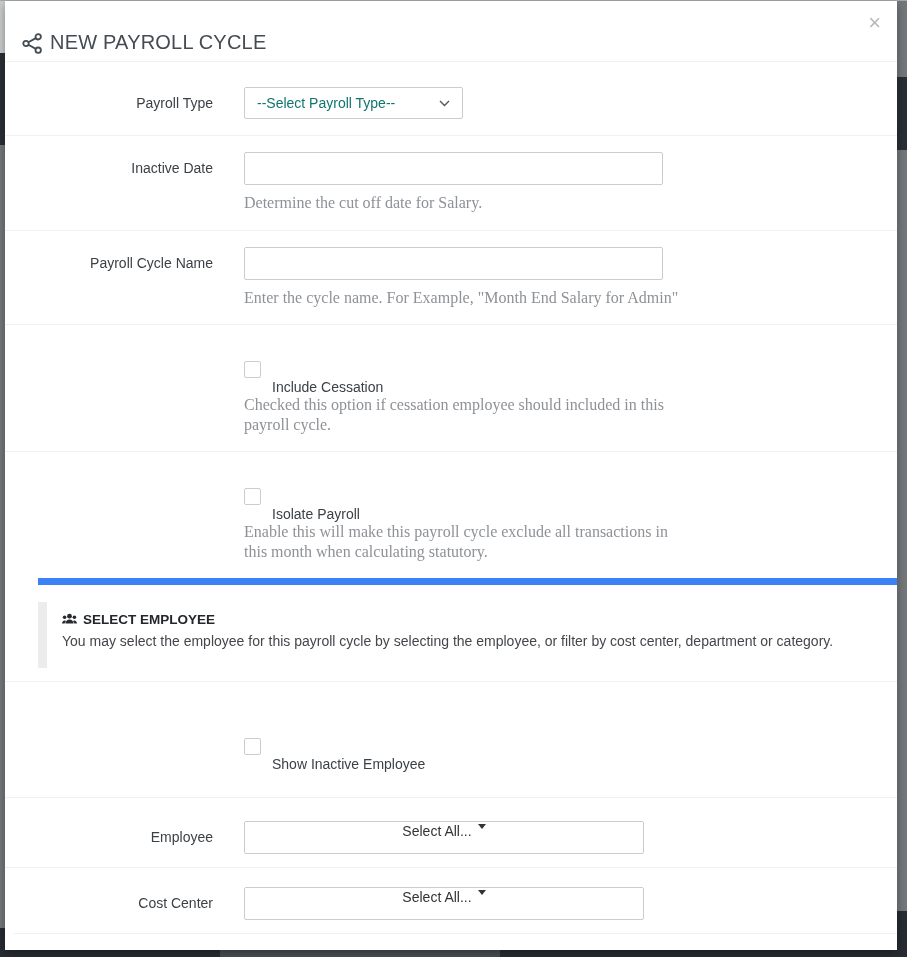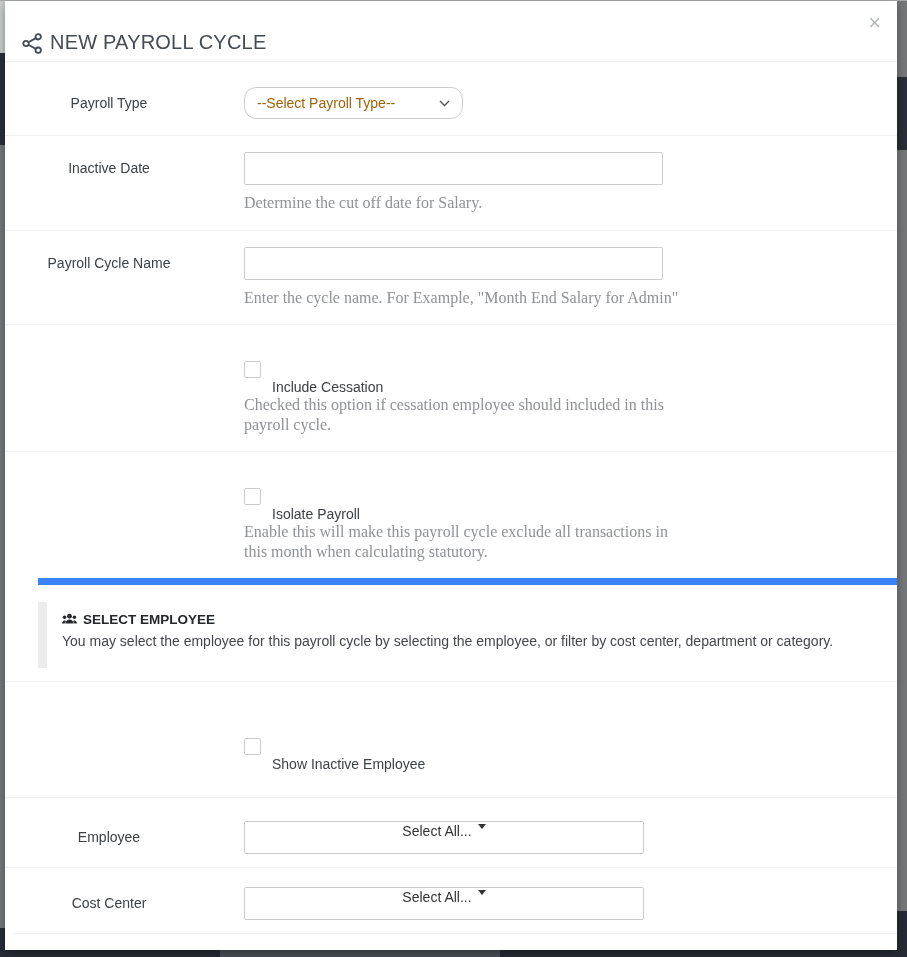--- a/index.html
+++ b/index.html
@@ -36,21 +36,21 @@
   .close-btn{
     position:absolute;top:12px;right:16px;border:0;background:none;
     font-size:22px;line-height:20px;color:#b6b9bc;cursor:pointer;padding:0;
     font-family:"Liberation Sans", sans-serif;
   }
 
   .form-row{
     border-top:1px solid #f1f1f1;display:flex;box-sizing:border-box;
   }
   .label-col{
-    flex:0 0 239px;box-sizing:border-box;padding-right:31px;text-align:center;
+    flex:0 0 239px;box-sizing:border-box;padding-right:31px;text-align:right;
     font-size:14px;color:#3c4146;line-height:17px;
   }
   .ctrl-col{flex:1 1 auto;min-width:0;}
 
   .row-type{padding:25px 0 16px 0;}
   .row-type .label-col{padding-top:8px;}
   .row-date{padding:16px 0 17px 0;}
   .row-date .label-col{padding-top:8px;}
   .row-name{padding:16px 0 16px 0;}
   .row-name .label-col{padding-top:8px;}
@@ -59,21 +59,21 @@
   .row-select{padding:23px 0 13px 0;}
   .row-select .label-col{padding-top:8px;}
   .row-select2{padding:19px 0 13px 0;}
   .row-select2 .label-col{padding-top:8px;}
   .row-select3{padding:19px 8px 15px 0;margin-left:8px;}
   .row-select3 .label-col{padding-top:8px;}
   .row-end{border-top:1px solid #f1f1f1;height:7px;}
 
   .select-box{
     width:219px;height:32px;box-sizing:border-box;border:1px solid #ccc;
-    border-radius:12px;background:#fff;color:#a16207;font-size:14px;
+    border-radius:2px;background:#fff;color:#0f766e;font-size:14px;
     display:flex;align-items:center;justify-content:space-between;
     padding:0 12px;cursor:pointer;
   }
   .chevron{display:inline-flex;}
 
   .text-input{
     width:419px;height:33px;box-sizing:border-box;border:1px solid #ccc;
     border-radius:2px;background:#fff;padding:0 12px;font-size:14px;
     color:#3c4146;font-family:"Liberation Sans", sans-serif;outline:none;
   }

